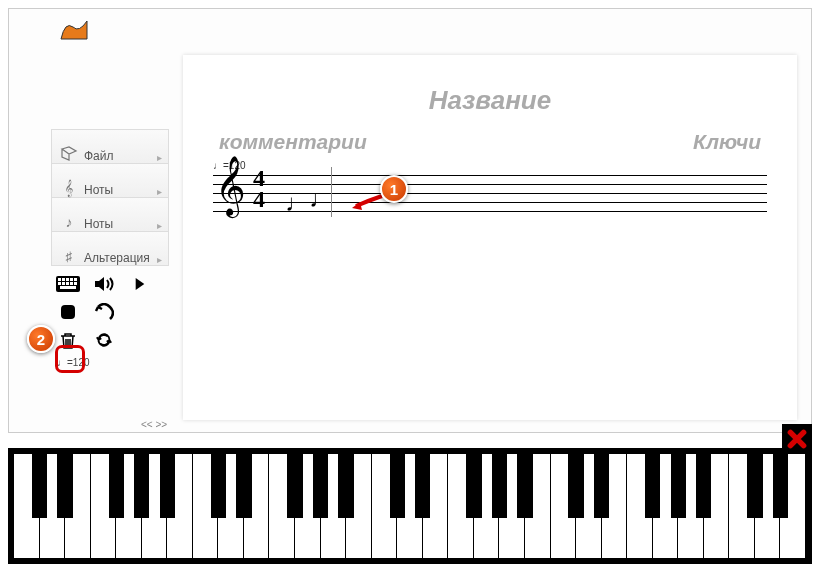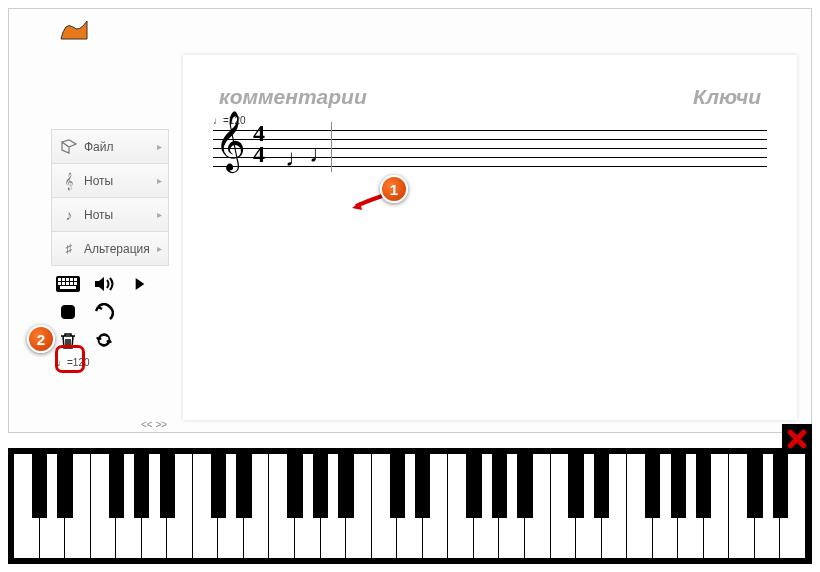--- a/index.html
+++ b/index.html
@@ -3,21 +3,21 @@
 <meta charset="utf-8">
 <style>
 * { margin: 0; padding: 0; box-sizing: border-box; }
 body { width: 820px; height: 572px; font-family: Arial, sans-serif; background: #fff; position: relative; overflow: hidden; }
 .container { border: 1px solid #ccc; margin: 8px; height: 425px; background: #fdfdfd; position: relative; }
 .header { padding: 10px 50px; display: flex; align-items: center; }
 .logo-icon { width: 30px; height: 22px; margin-right: 4px; }
 .logo-text { font-size: 19px; font-weight: 300; letter-spacing: 0.5px; color: #222; }
 .main { display: flex; height: calc(100% - 50px); }
 .sidebar { width: 160px; padding-left: 42px; padding-top: 78px; }
-.sidebar-item { display: flex; align-items: center; height: 35px; border: 1px solid #ddd; background: linear-gradient(#fafafa,#f0f0f0); font-size: 12px; color: #555; cursor: pointer; margin-bottom: -1px; padding-left: 8px; }
+.sidebar-item { display: flex; align-items: flex-end; height: 35px; border: 1px solid #ddd; background: linear-gradient(#fafafa,#f0f0f0); font-size: 12px; color: #555; cursor: pointer; margin-bottom: -1px; padding-left: 8px; }
 .sidebar-item .icon { width: 18px; height: 18px; margin-right: 6px; display: flex; align-items: center; justify-content: center; }
 .arrow { margin-left: auto; margin-right: 6px; color: #aaa; font-size: 10px; }
 .toolbar { margin-top: 8px; padding-left: 4px; }
 .toolbar-row { display: flex; gap: 10px; align-items: center; margin-bottom: 6px; }
 .tool-btn { width: 26px; height: 22px; display: flex; align-items: center; justify-content: center; cursor: pointer; font-size: 20px; color: #000; }
 .tempo-small { font-size: 10px; color: #444; margin-left: 2px; }
 .score-area { flex: 1; margin: 4px 14px 4px 14px; background: #fff; box-shadow: 0 0 4px rgba(0,0,0,0.15); padding: 30px 30px; position: relative; }
 .score-title { text-align: center; font-size: 26px; font-style: italic; color: #aaa; font-weight: 600; margin-bottom: 14px; }
 .score-meta { display: flex; justify-content: space-between; font-size: 21px; font-style: italic; color: #aaa; font-weight: 600; padding: 0 6px; margin-bottom: 6px; }
 .tempo-mark { font-size: 10px; color: #333; }
@@ -129,20 +129,21 @@
                 <path d="M4 10 A6 6 0 1 1 6 14 M4 10 L2 7 M4 10 L7 8 M16 10 A6 6 0 1 1 14 6 M16 10 L18 13 M16 10 L13 12" fill="none" stroke="#000" stroke-width="2"></path>
               </svg>
             </span>
         </div>
         <div class="tempo-small">♩=120</div>
         <div class="nav-arrows" style="left:132px;bottom:2px">&lt;&lt; &gt;&gt;</div>
       </div>
     </div>
 
     <div class="score-area">
+      <div class="score-title">Название</div>
       <div class="score-meta">
         <span>комментарии</span>
         <span>Ключи</span>
       </div>
       <div class="tempo-mark">♩=120</div>
       <div class="staff">
         <div class="staff-line" style="top:4px"></div>
         <div class="staff-line" style="top:13px"></div>
         <div class="staff-line" style="top:22px"></div>
         <div class="staff-line" style="top:31px"></div>

